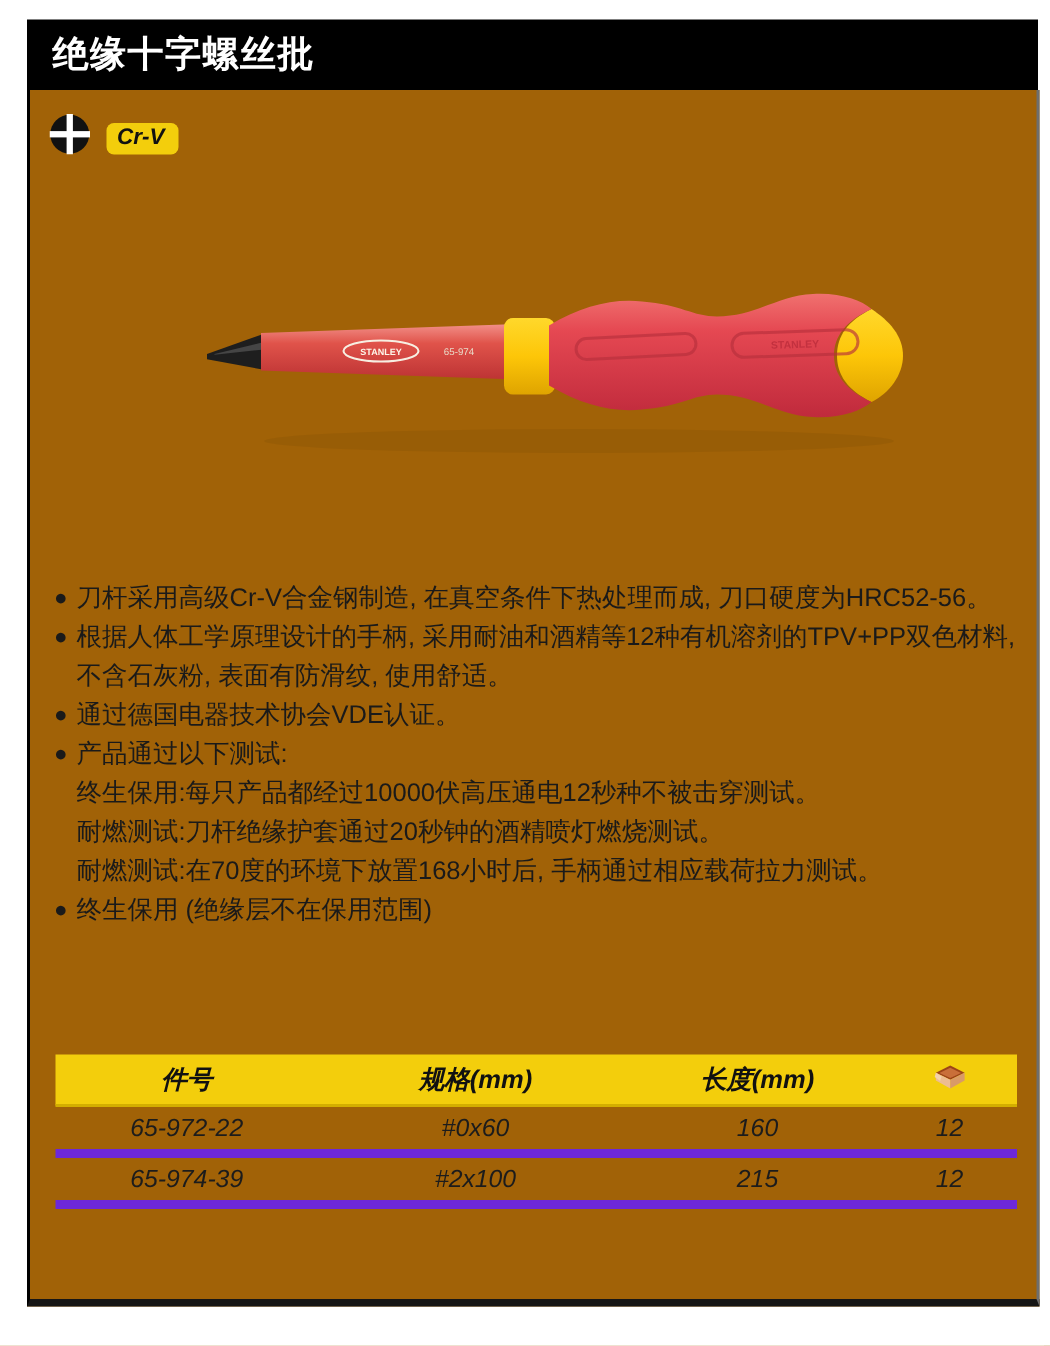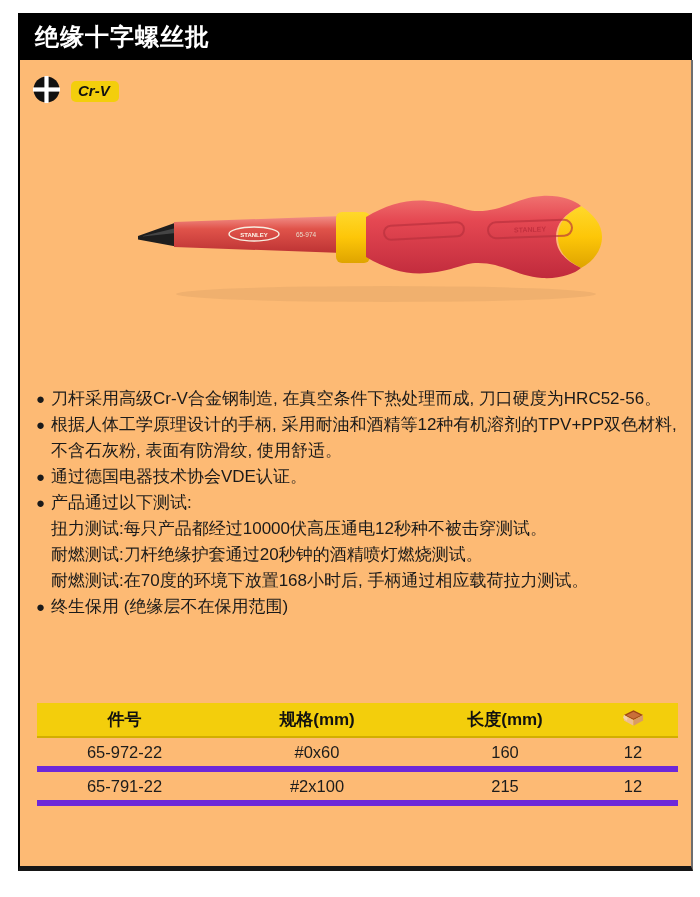--- a/index.html
+++ b/index.html
@@ -9,35 +9,35 @@
     overflow:hidden;
   }
   .titlebar{
     position:absolute;left:18px;top:13px;width:674px;height:47px;
     background:#000;color:#fff;box-sizing:border-box;
     font-size:24px;font-weight:bold;line-height:47px;padding-left:17px;
     letter-spacing:1px;
   }
   .content{
     position:absolute;left:18px;top:60px;width:675px;height:811px;
-    box-sizing:border-box;background:#fdba74;
+    box-sizing:border-box;background:#a16207;
     border-left:2px solid #000;border-right:2px solid #6e6e6e;border-bottom:5px solid #161616;
   }
   .iconrow{position:absolute;left:13px;top:16px;display:flex;align-items:center;gap:11px;}
   .crv{
     display:inline-block;background:#F3CE0C;color:#111;border-radius:5px;
     font-weight:bold;font-style:italic;font-size:15px;padding:1px 9px 2px 7px;line-height:18px;
   }
   .hero{position:absolute;left:116px;top:126px;width:470px;height:125px;}
   .features{position:absolute;left:16px;top:326px;width:648px;font-size:17px;line-height:26px;color:#1a1a1a;}
   .feature{display:flex;}
   .feature .dot{width:15px;flex:0 0 15px;font-size:15px;line-height:26px;}
   .feature .ftext{flex:1;}
   .feature.sub{padding-left:15px;}
-  .parts{position:absolute;left:17px;top:643px;width:641px;border-collapse:collapse;table-layout:fixed;}
+  .parts{position:absolute;left:17px;top:643px;width:641px;border-collapse:collapse;table-layout:fixed;font-style:italic;}
   .parts th{
     background:#F3CE0C;height:33px;font-size:17px;font-weight:bold;color:#111;
     text-align:center;padding:0;border-bottom:2px solid #d3ae00;
   }
   .parts td{
     height:28px;font-size:16.5px;color:#1c1c1c;text-align:center;padding:0;
     border-bottom:6px solid #6d28d9;
   }
   .parts tr.alt td{background:#ececec;}
   .c-part{width:175px;} .c-spec{width:210px;} .c-len{width:166px;} .c-pack{width:90px;}
@@ -129,21 +129,21 @@
     <span class="dot">●</span>
     <span class="ftext">通过德国电器技术协会VDE认证。</span>
   </div>
 
   <div class="feature">
     <span class="dot">●</span>
     <span class="ftext">产品通过以下测试:</span>
   </div>
 
   <div class="feature sub">
-    <span class="ftext">扭力测试:每只产品都经过10000伏高压通电12秒种不被击穿测试。</span>
+    <span class="ftext">终生保用:每只产品都经过10000伏高压通电12秒种不被击穿测试。</span>
   </div>
 
 
 
   <div class="feature sub">
     <span class="ftext">耐燃测试:刀杆绝缘护套通过20秒钟的酒精喷灯燃烧测试。</span>
   </div>
 
   <div class="feature sub">
     <span class="ftext">耐燃测试:在70度的环境下放置168小时后, 手柄通过相应载荷拉力测试。</span>
@@ -183,21 +183,21 @@
       <tbody>
   <tr>
     <td>65-972-22</td>
     <td>#0x60</td>
     <td>160</td>
     <td>12</td>
   </tr>
 
 
   <tr>
-    <td>65-791-22</td>
+    <td>65-974-39</td>
     <td>#2x100</td>
     <td>215</td>
     <td>12</td>
   </tr>
 
 </tbody>
     </table>
 
   </div>
 </div>

